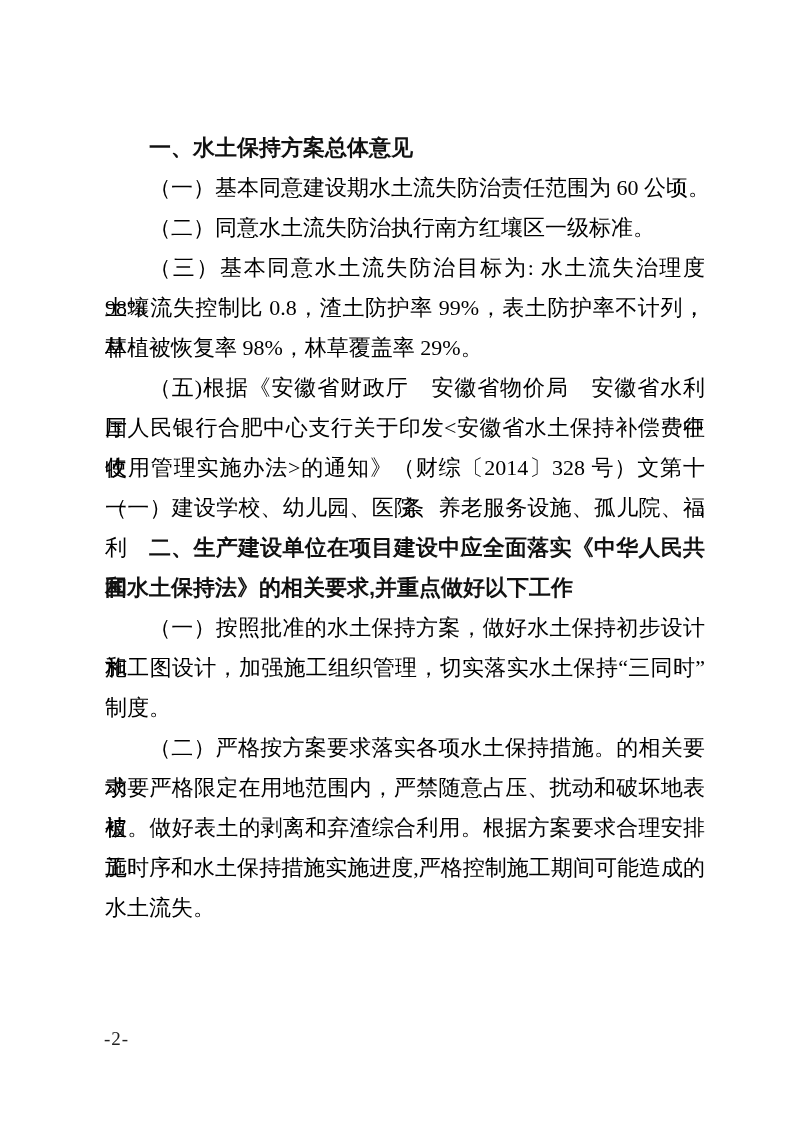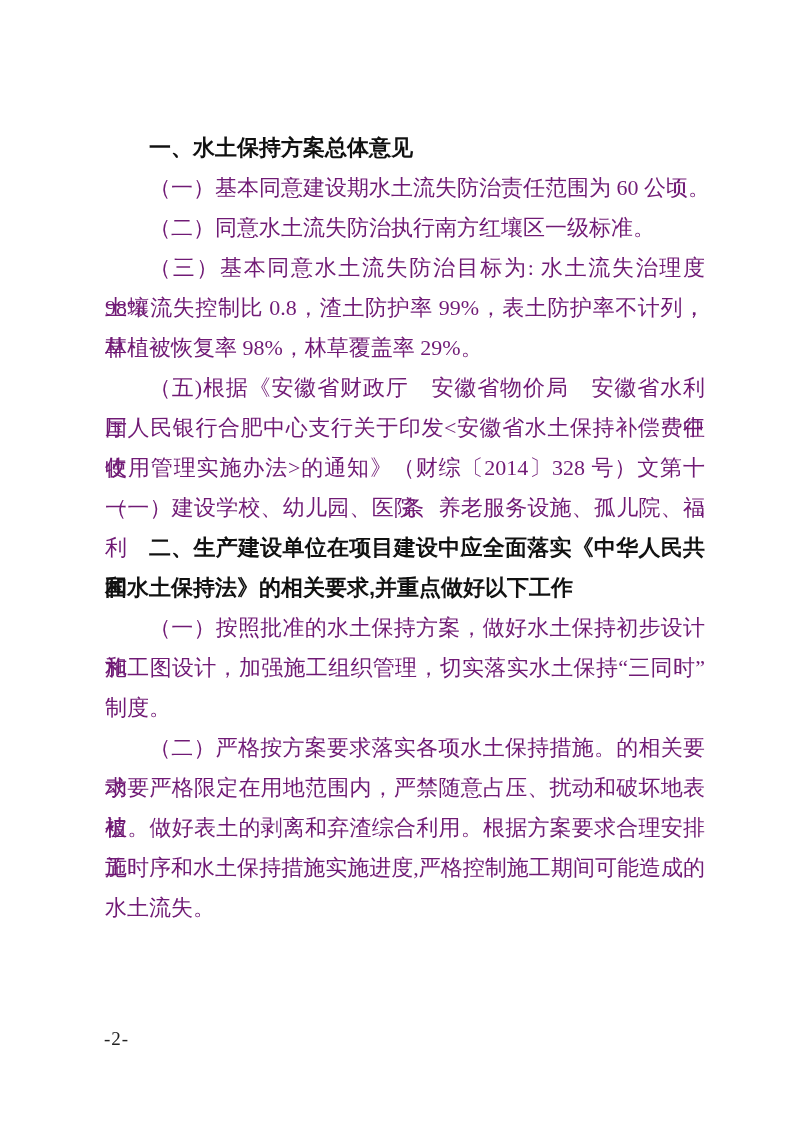--- a/index.html
+++ b/index.html
@@ -20,21 +20,21 @@
     position: absolute;
     top: 128px;
     left: 105px;
     width: 600px;
   }
   .line {
     height: 40px;
     line-height: 40px;
     font-size: 22px;
     white-space: nowrap;
-    color: #701a75;
+    color: #000000;
   }
   .line.j {
     white-space: normal;
     text-align: justify;
     text-align-last: justify;
     text-justify: inter-character;
   }
   .line.ind {
     text-indent: 2em;
   }

